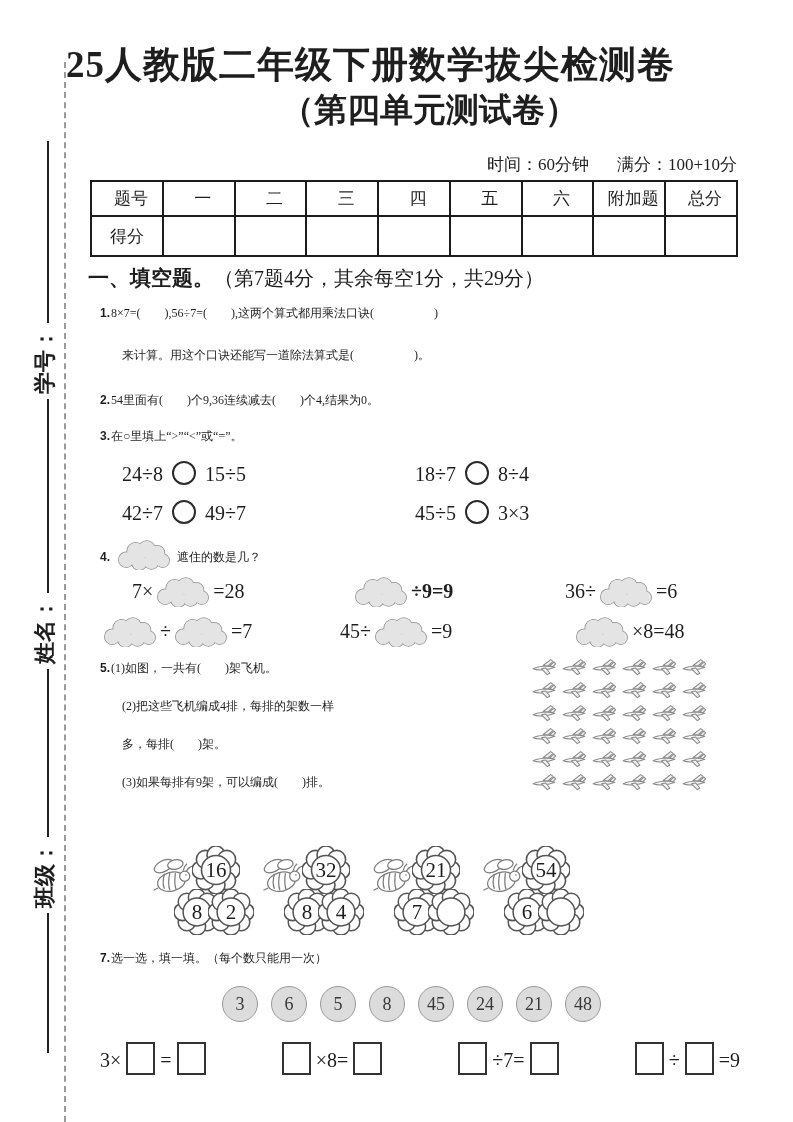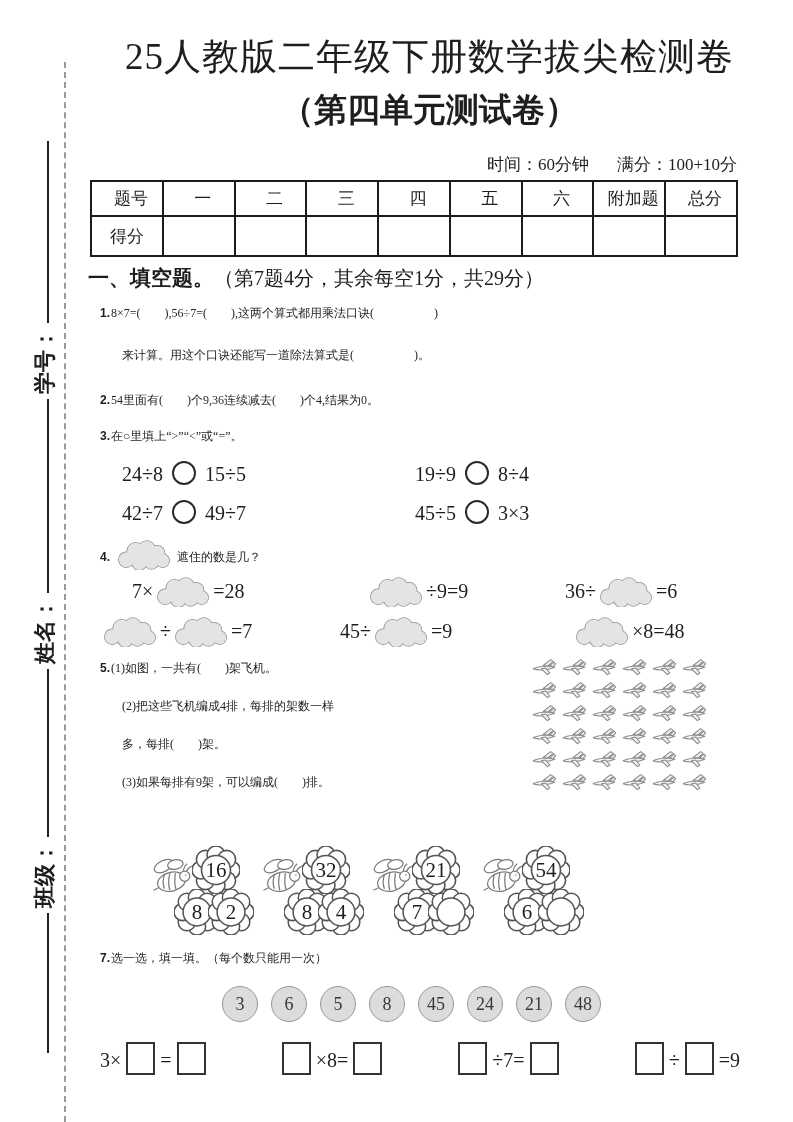--- a/index.html
+++ b/index.html
@@ -15,21 +15,21 @@
   .side-rotated{
     position:absolute;left:12px;top:1058px;width:950px;height:46px;
     transform-origin:0 0;transform:rotate(-90deg);
     display:flex;align-items:flex-end;font-size:22px;font-weight:600;white-space:nowrap;
   }
   .side-label{line-height:1.05;margin-bottom:2px;}
   .write-line{border-bottom:2px solid #222;height:0;margin:0 5px 9px 5px;}
   .wl1{width:140px}.wl2{width:168px}.wl3{width:194px}.wl4{width:182px}
 
   
-  .title1{position:absolute;left:66px;right:0;top:32px;text-align:center;font-size:37px;font-weight:normal;letter-spacing:1px;}
+  .title1{position:absolute;left:66px;right:0;top:40px;text-align:left;font-size:37px;font-weight:bold;letter-spacing:1px;}
   .title2{position:absolute;left:66px;right:0;top:88px;text-align:center;font-size:33px;font-weight:bold;}
   .info-line{position:absolute;top:153px;right:56px;font-size:17px;}
   .info-line .gap{display:inline-block;width:28px;}
 
   
   .score-table{position:absolute;left:90px;top:180px;width:648px;border-collapse:collapse;table-layout:fixed;font-size:17px;}
   .score-table td{border:2px solid #1c1c1c;text-align:center;padding:0;}
   .score-table tr.r1 td{height:33px;padding-left:8px;}
   .score-table tr.r2 td{height:38px;}
 
@@ -174,21 +174,21 @@
   <div class="q" style="left:100px;top:392px;">
     <span class="qnum">2.</span><span>54里面有(　　)个9,36连续减去(　　)个4,结果为0。</span>
   </div>
 
   <div class="q" style="left:100px;top:428px;">
     <span class="qnum">3.</span><span>在○里填上“&gt;”“&lt;”或“=”。</span>
   </div>
   <div class="mathline" style="left:122px;top:461px;width:600px;">
     <span>24÷8</span><span class="cmp-circle"></span><span>15÷5</span>
     <span style="position:absolute;left:293px;">
-      <span>19÷9</span><span class="cmp-circle"></span><span>8÷4</span>
+      <span>18÷7</span><span class="cmp-circle"></span><span>8÷4</span>
     </span>
   </div>
   <div class="mathline" style="left:122px;top:500px;width:600px;">
     <span>42÷7</span><span class="cmp-circle"></span><span>49÷7</span>
     <span style="position:absolute;left:293px;">
       <span>45÷5</span><span class="cmp-circle"></span><span>3×3</span>
     </span>
   </div>
 
   <div class="q" style="left:100px;top:540px;">
@@ -198,21 +198,21 @@
         <use href="#cloudg" fill="#e4e4e4"></use>
       </svg>
     <span>遮住的数是几？</span>
   </div>
   <div class="mathline" style="left:104px;top:577px;margin-left:28px;">
     <span>7×</span><svg class="cloud" viewBox="0 0 60 32">
         <use href="#cloudg" fill="#e4e4e4" stroke="#8f8f8f" stroke-width="1.6"></use>
         <use href="#cloudg" fill="#e4e4e4"></use>
       </svg><span>=28</span>
   </div>
-  <div class="mathline" style="left:366px;top:577px;">
+  <div class="mathline" style="left:351px;top:577px;font-weight:bold;">
     <svg class="cloud" viewBox="0 0 60 32">
         <use href="#cloudg" fill="#e4e4e4" stroke="#8f8f8f" stroke-width="1.6"></use>
         <use href="#cloudg" fill="#e4e4e4"></use>
       </svg><span>÷9=9</span>
   </div>
   <div class="mathline" style="left:565px;top:577px;">
     <span>36÷</span><svg class="cloud" viewBox="0 0 60 32">
         <use href="#cloudg" fill="#e4e4e4" stroke="#8f8f8f" stroke-width="1.6"></use>
         <use href="#cloudg" fill="#e4e4e4"></use>
       </svg><span>=6</span>

